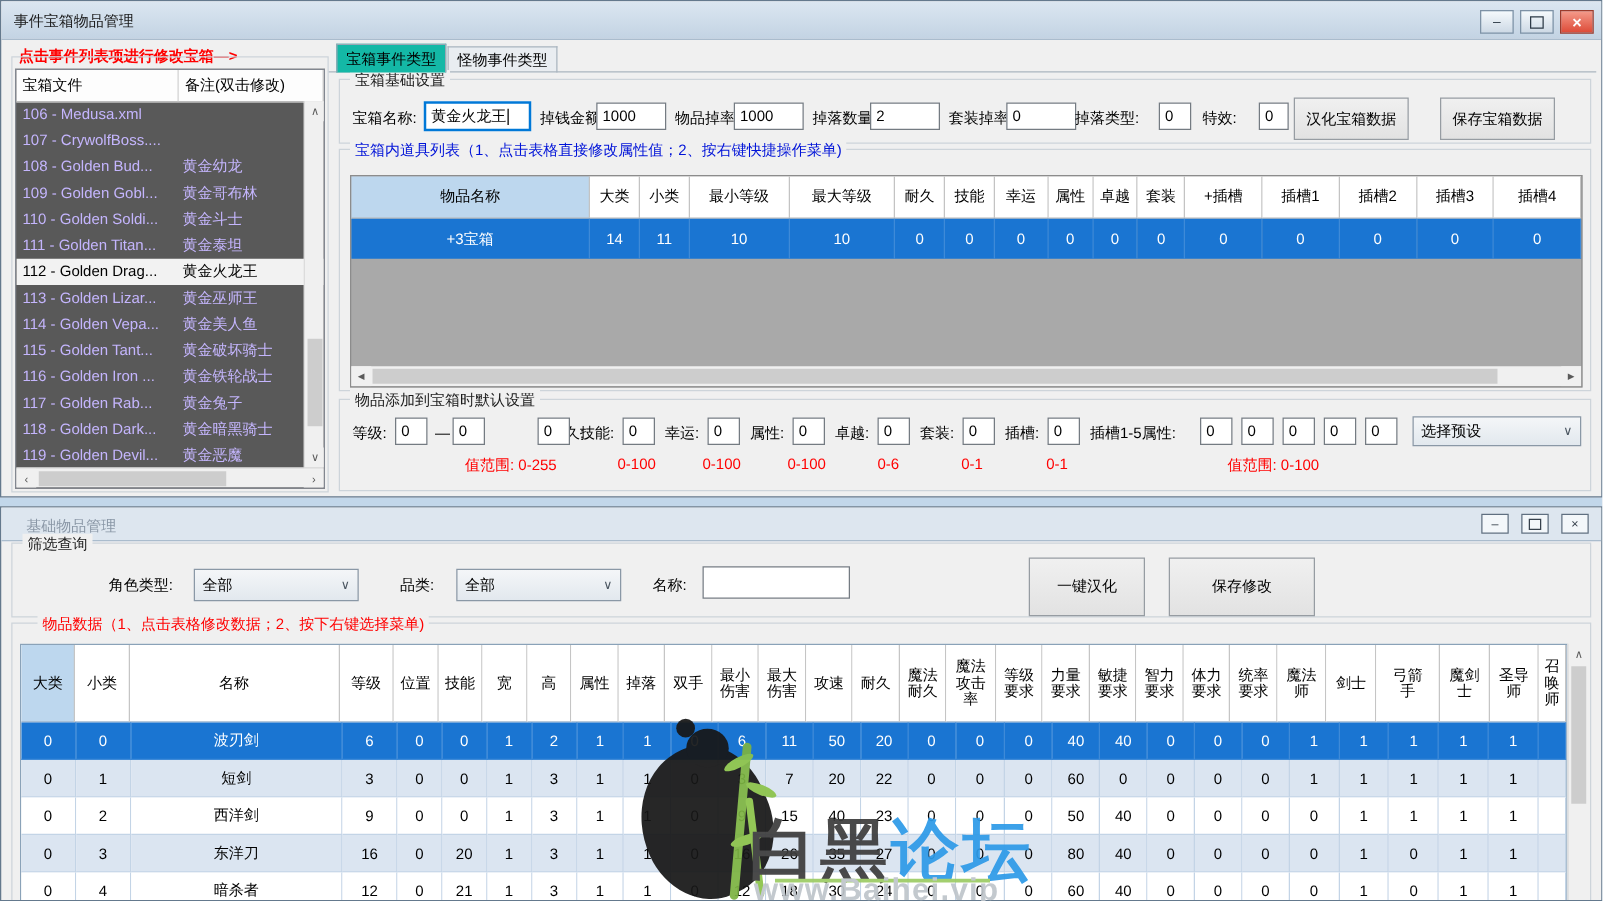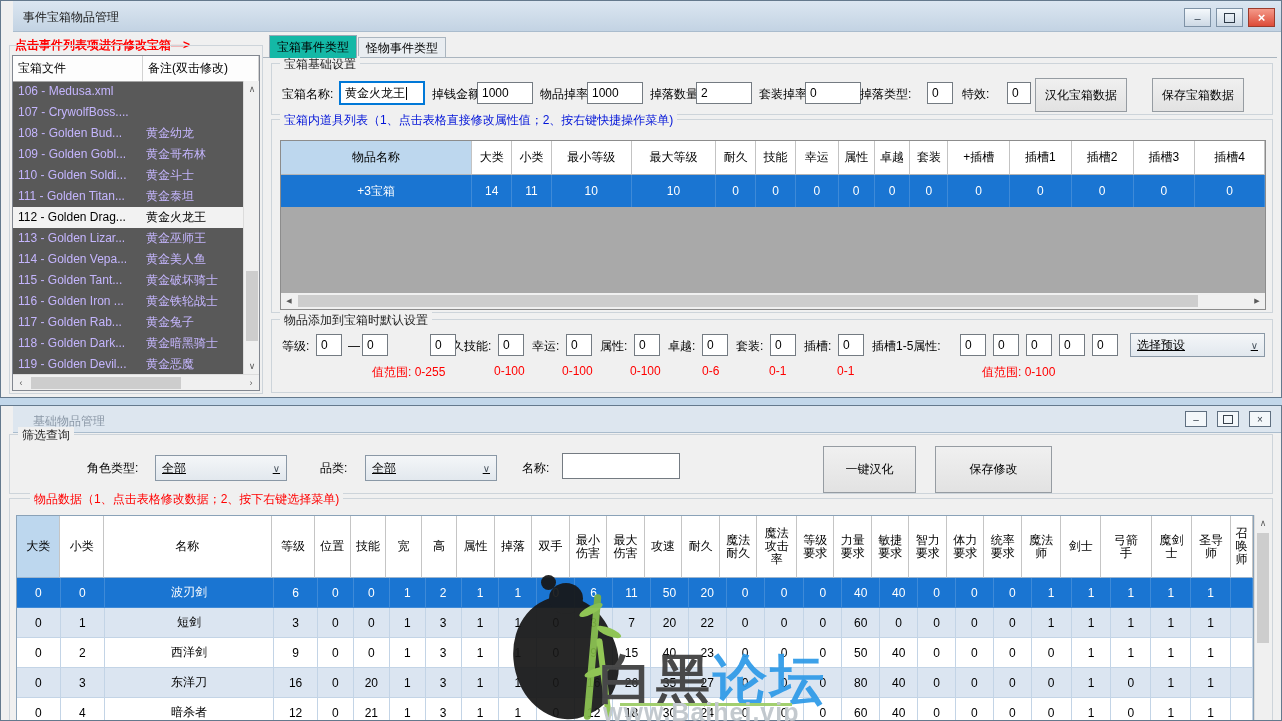--- a/index.html
+++ b/index.html
@@ -1,19 +1,19 @@
 <!DOCTYPE html>
 <html><head>
 <meta charset="utf-8">
 <style>
   html,body{margin:0;padding:0;}
   body{font-family:"Liberation Sans","DejaVu Sans",sans-serif;}
   #screen{position:relative;width:1282px;height:721px;background:#c2d7ea;overflow:hidden;}
   .window{position:absolute;background:#f0f0f0;border:1px solid #64798d;box-sizing:border-box;overflow:hidden;}
-  .titlebar{position:absolute;left:12px;top:0;right:0;height:30px;background:linear-gradient(#dbe6f1,#c3d3e3);border-bottom:1px solid #aabccd;}
+  .titlebar{position:absolute;left:0;top:0;right:0;height:30px;background:linear-gradient(#dbe6f1,#c3d3e3);border-bottom:1px solid #aabccd;}
   .titlebar .title{position:absolute;left:10px;top:8px;font-size:12px;color:#1a1a1a;}
   .titlebar.inactive{background:#dde6ef;}
   .titlebar.inactive .title{color:#8a97a6;left:20px;top:7px;}
   .capbtns{position:absolute;right:6px;top:7px;display:flex;gap:5px;}
   .capbtn{width:27px;height:19px;box-sizing:border-box;border:1px solid #7e92a6;background:linear-gradient(#f5f9fc,#cdd9e5);display:flex;align-items:center;justify-content:center;font-size:11px;color:#2d3a47;}
   .capbtn.close{background:linear-gradient(#f49a8a,#dd4b38);border-color:#9b3b2c;color:#fff;font-weight:bold;font-size:13px;}
   .glyph-max{width:9px;height:8px;border:1px solid #2d3a47;display:inline-block;}
   .capbtn-sm{width:22px;height:16px;box-sizing:border-box;border:1px solid #5f6f80;background:#f3f7fa;display:flex;align-items:center;justify-content:center;font-size:10px;color:#37414c;}
   .glyph-max-sm{width:8px;height:7px;border:1px solid #37414c;display:inline-block;}
   .hint{position:absolute;font-size:12px;font-weight:bold;color:#ff0000;white-space:nowrap;}
@@ -55,21 +55,21 @@
   .btable{position:absolute;background:#fff;border:1px solid #8aa2b8;box-sizing:border-box;overflow:hidden;}
   .bt-head{display:flex;height:62px;}
   .bt-h{background:#fff;border-right:1px solid #c5c5c5;border-bottom:1px solid #9eb6ce;box-sizing:border-box;display:flex;align-items:center;justify-content:center;text-align:center;font-size:12px;line-height:13px;color:#000;white-space:pre-line;overflow:hidden;}
   .bt-h.hl{background:#bdd7ee;}
   .bt-r{display:flex;height:30px;}
   .bt-c{border-right:1px solid #c3d4e6;border-bottom:1px solid #c3d4e6;box-sizing:border-box;display:flex;align-items:center;justify-content:center;font-size:12px;color:#000;overflow:hidden;}
   .bt-r.alt .bt-c{background:#dbe5f1;}
   .bt-r.plain .bt-c{background:#ffffff;}
   .bt-r.sel .bt-c{background:#1a75d2;color:#fff;border-color:#3e8ad8;}
   
-  .combo{position:absolute;box-sizing:border-box;border:1px solid #8a98a6;background:linear-gradient(#f4f6f8,#e2e8ee);display:flex;align-items:center;font-size:12px;color:#000;padding-left:6px;text-decoration:underline;}
+  .combo{position:absolute;box-sizing:border-box;border:1px solid #8a98a6;background:linear-gradient(#f4f6f8,#e2e8ee);display:flex;align-items:center;font-size:12px;color:#000;padding-left:6px;}
   .combo .chev{margin-left:auto;margin-right:6px;font-size:10px;color:#4a5560;}
   .range{position:absolute;font-size:12px;color:#ff0000;white-space:nowrap;}
   
   #watermark{position:absolute;left:0;top:0;width:100%;height:100%;pointer-events:none;z-index:50;opacity:0.93;}
   .panda-body{position:absolute;left:513px;top:597px;width:104px;height:122px;background:#171717;border-radius:58% 46% 52% 48%;transform:rotate(-24deg);}
   .panda-head{position:absolute;left:549px;top:583px;width:34px;height:31px;background:#171717;border-radius:50%;}
   .panda-ear{position:absolute;left:541px;top:575px;width:15px;height:15px;background:#171717;border-radius:50%;}
   .bamboo1{position:absolute;left:589px;top:594px;width:7px;height:126px;background:#7cb342;border-radius:4px;transform:rotate(5deg);}
   .bamboo2{position:absolute;left:601px;top:638px;width:6px;height:80px;background:#8bc34a;border-radius:3px;transform:rotate(-7deg);}
   .leaf{position:absolute;width:26px;height:8px;background:#8bc34a;border-radius:50%;}

